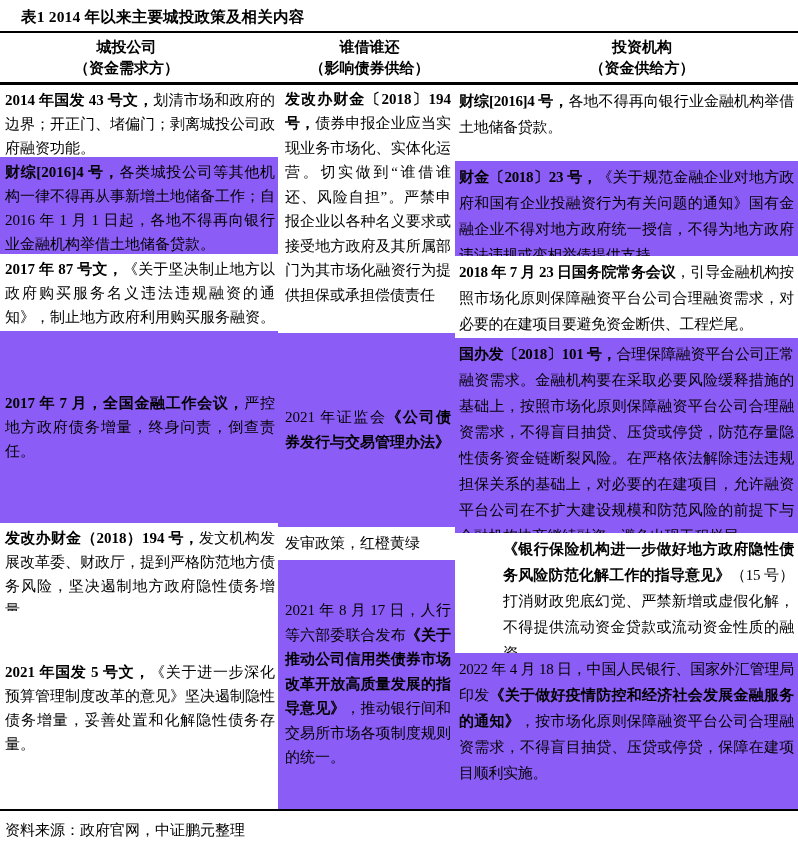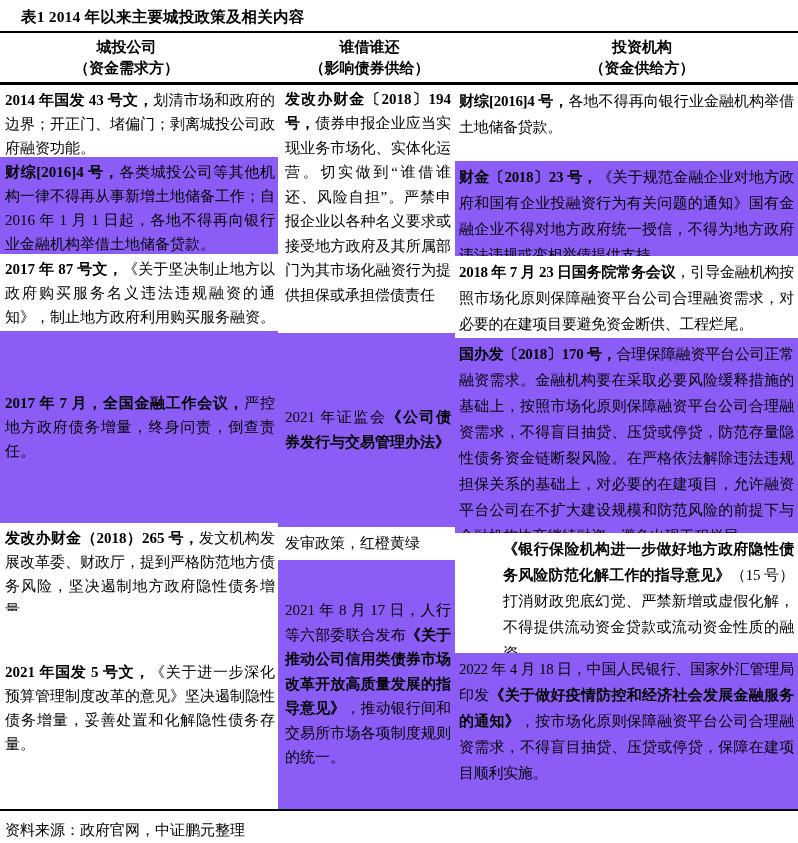--- a/index.html
+++ b/index.html
@@ -87,21 +87,21 @@
         <div class="cell shaded" style="height: 97px;">
           <div class="celltext"><span class="b">财综[2016]4 号，</span><span>各类城投公司等其他机构一律不得再从事新增土地储备工作；自 2016 年 1 月 1 日起，各地不得再向银行业金融机构举借土地储备贷款。</span></div>
         </div>
         <div class="cell" style="height: 77px;">
           <div class="celltext"><span class="b">2017 年 87 号文，</span><span>《关于坚决制止地方以政府购买服务名义违法违规融资的通知》，制止地方政府利用购买服务融资。</span></div>
         </div>
         <div class="cell shaded center" style="height: 192px;">
           <div class="celltext"><span class="b">2017 年 7 月，全国金融工作会议，</span><span>严控地方政府债务增量，终身问责，倒查责任。</span></div>
         </div>
         <div class="cell" style="height: 88px;">
-          <div class="celltext"><span class="b">发改办财金（2018）265 号，</span><span>发文机构发展改革委、财政厅，提到严格防范地方债务风险，坚决遏制地方政府隐性债务增量。</span></div>
+          <div class="celltext"><span class="b">发改办财金（2018）194 号，</span><span>发文机构发展改革委、财政厅，提到严格防范地方债务风险，坚决遏制地方政府隐性债务增量。</span></div>
         </div>
         <div class="cell center" style="height: 194px;">
           <div class="celltext"><span class="b">2021 年国发 5 号文，</span><span>《关于进一步深化预算管理制度改革的意见》坚决遏制隐性债务增量，妥善处置和化解隐性债务存量。</span></div>
         </div>
       </div>
       <div class="tcol tcol-1">
         <div class="cell" style="height: 248px;">
           <div class="celltext"><span class="b">发改办财金〔2018〕194 号，</span><span>债券申报企业应当实现业务市场化、实体化运营。切实做到“谁借谁还、风险自担”。严禁申报企业以各种名义要求或接受地方政府及其所属部门为其市场化融资行为提供担保或承担偿债责任</span></div>
         </div>
         <div class="cell shaded center" style="height: 194px;">
@@ -118,21 +118,21 @@
         <div class="cell" style="height: 76px;">
           <div class="celltext"><span class="b">财综[2016]4 号，</span><span>各地不得再向银行业金融机构举借土地储备贷款。</span></div>
         </div>
         <div class="cell shaded" style="height: 95px;">
           <div class="celltext"><span class="b">财金〔2018〕23 号，</span><span>《关于规范金融企业对地方政府和国有企业投融资行为有关问题的通知》国有金融企业不得对地方政府统一授信，不得为地方政府违法违规或变相举债提供支持。</span></div>
         </div>
         <div class="cell" style="height: 82px; align-items: center;">
           <div class="celltext"><span class="b">2018 年 7 月 23 日国务院常务会议</span><span>，引导金融机构按照市场化原则保障融资平台公司合理融资需求，对必要的在建项目要避免资金断供、工程烂尾。</span></div>
         </div>
         <div class="cell shaded" style="height: 195px;">
-          <div class="celltext"><span class="b">国办发〔2018〕170 号，</span><span>合理保障融资平台公司正常融资需求。金融机构要在采取必要风险缓释措施的基础上，按照市场化原则保障融资平台公司合理融资需求，不得盲目抽贷、压贷或停贷，防范存量隐性债务资金链断裂风险。在严格依法解除违法违规担保关系的基础上，对必要的在建项目，允许融资平台公司在不扩大建设规模和防范风险的前提下与金融机构协商继续融资，避免出现工程烂尾。</span></div>
+          <div class="celltext"><span class="b">国办发〔2018〕101 号，</span><span>合理保障融资平台公司正常融资需求。金融机构要在采取必要风险缓释措施的基础上，按照市场化原则保障融资平台公司合理融资需求，不得盲目抽贷、压贷或停贷，防范存量隐性债务资金链断裂风险。在严格依法解除违法违规担保关系的基础上，对必要的在建项目，允许融资平台公司在不扩大建设规模和防范风险的前提下与金融机构协商继续融资，避免出现工程烂尾。</span></div>
         </div>
         <div class="cell" style="height: 120px; margin-left: 44px;">
           <div class="celltext"><span class="b">《银行保险机构进一步做好地方政府隐性债务风险防范化解工作的指导意见》</span><span>（15 号）打消财政兜底幻觉、严禁新增或虚假化解，不得提供流动资金贷款或流动资金性质的融资。</span></div>
         </div>
         <div class="cell shaded" style="height: 156px;">
           <div class="celltext"><span>2022 年 4 月 18 日，中国人民银行、国家外汇管理局印发</span><span class="b">《关于做好疫情防控和经济社会发展金融服务的通知》</span><span>，按市场化原则保障融资平台公司合理融资需求，不得盲目抽贷、压贷或停贷，保障在建项目顺利实施。</span></div>
         </div>
       </div>
     </div>
 

